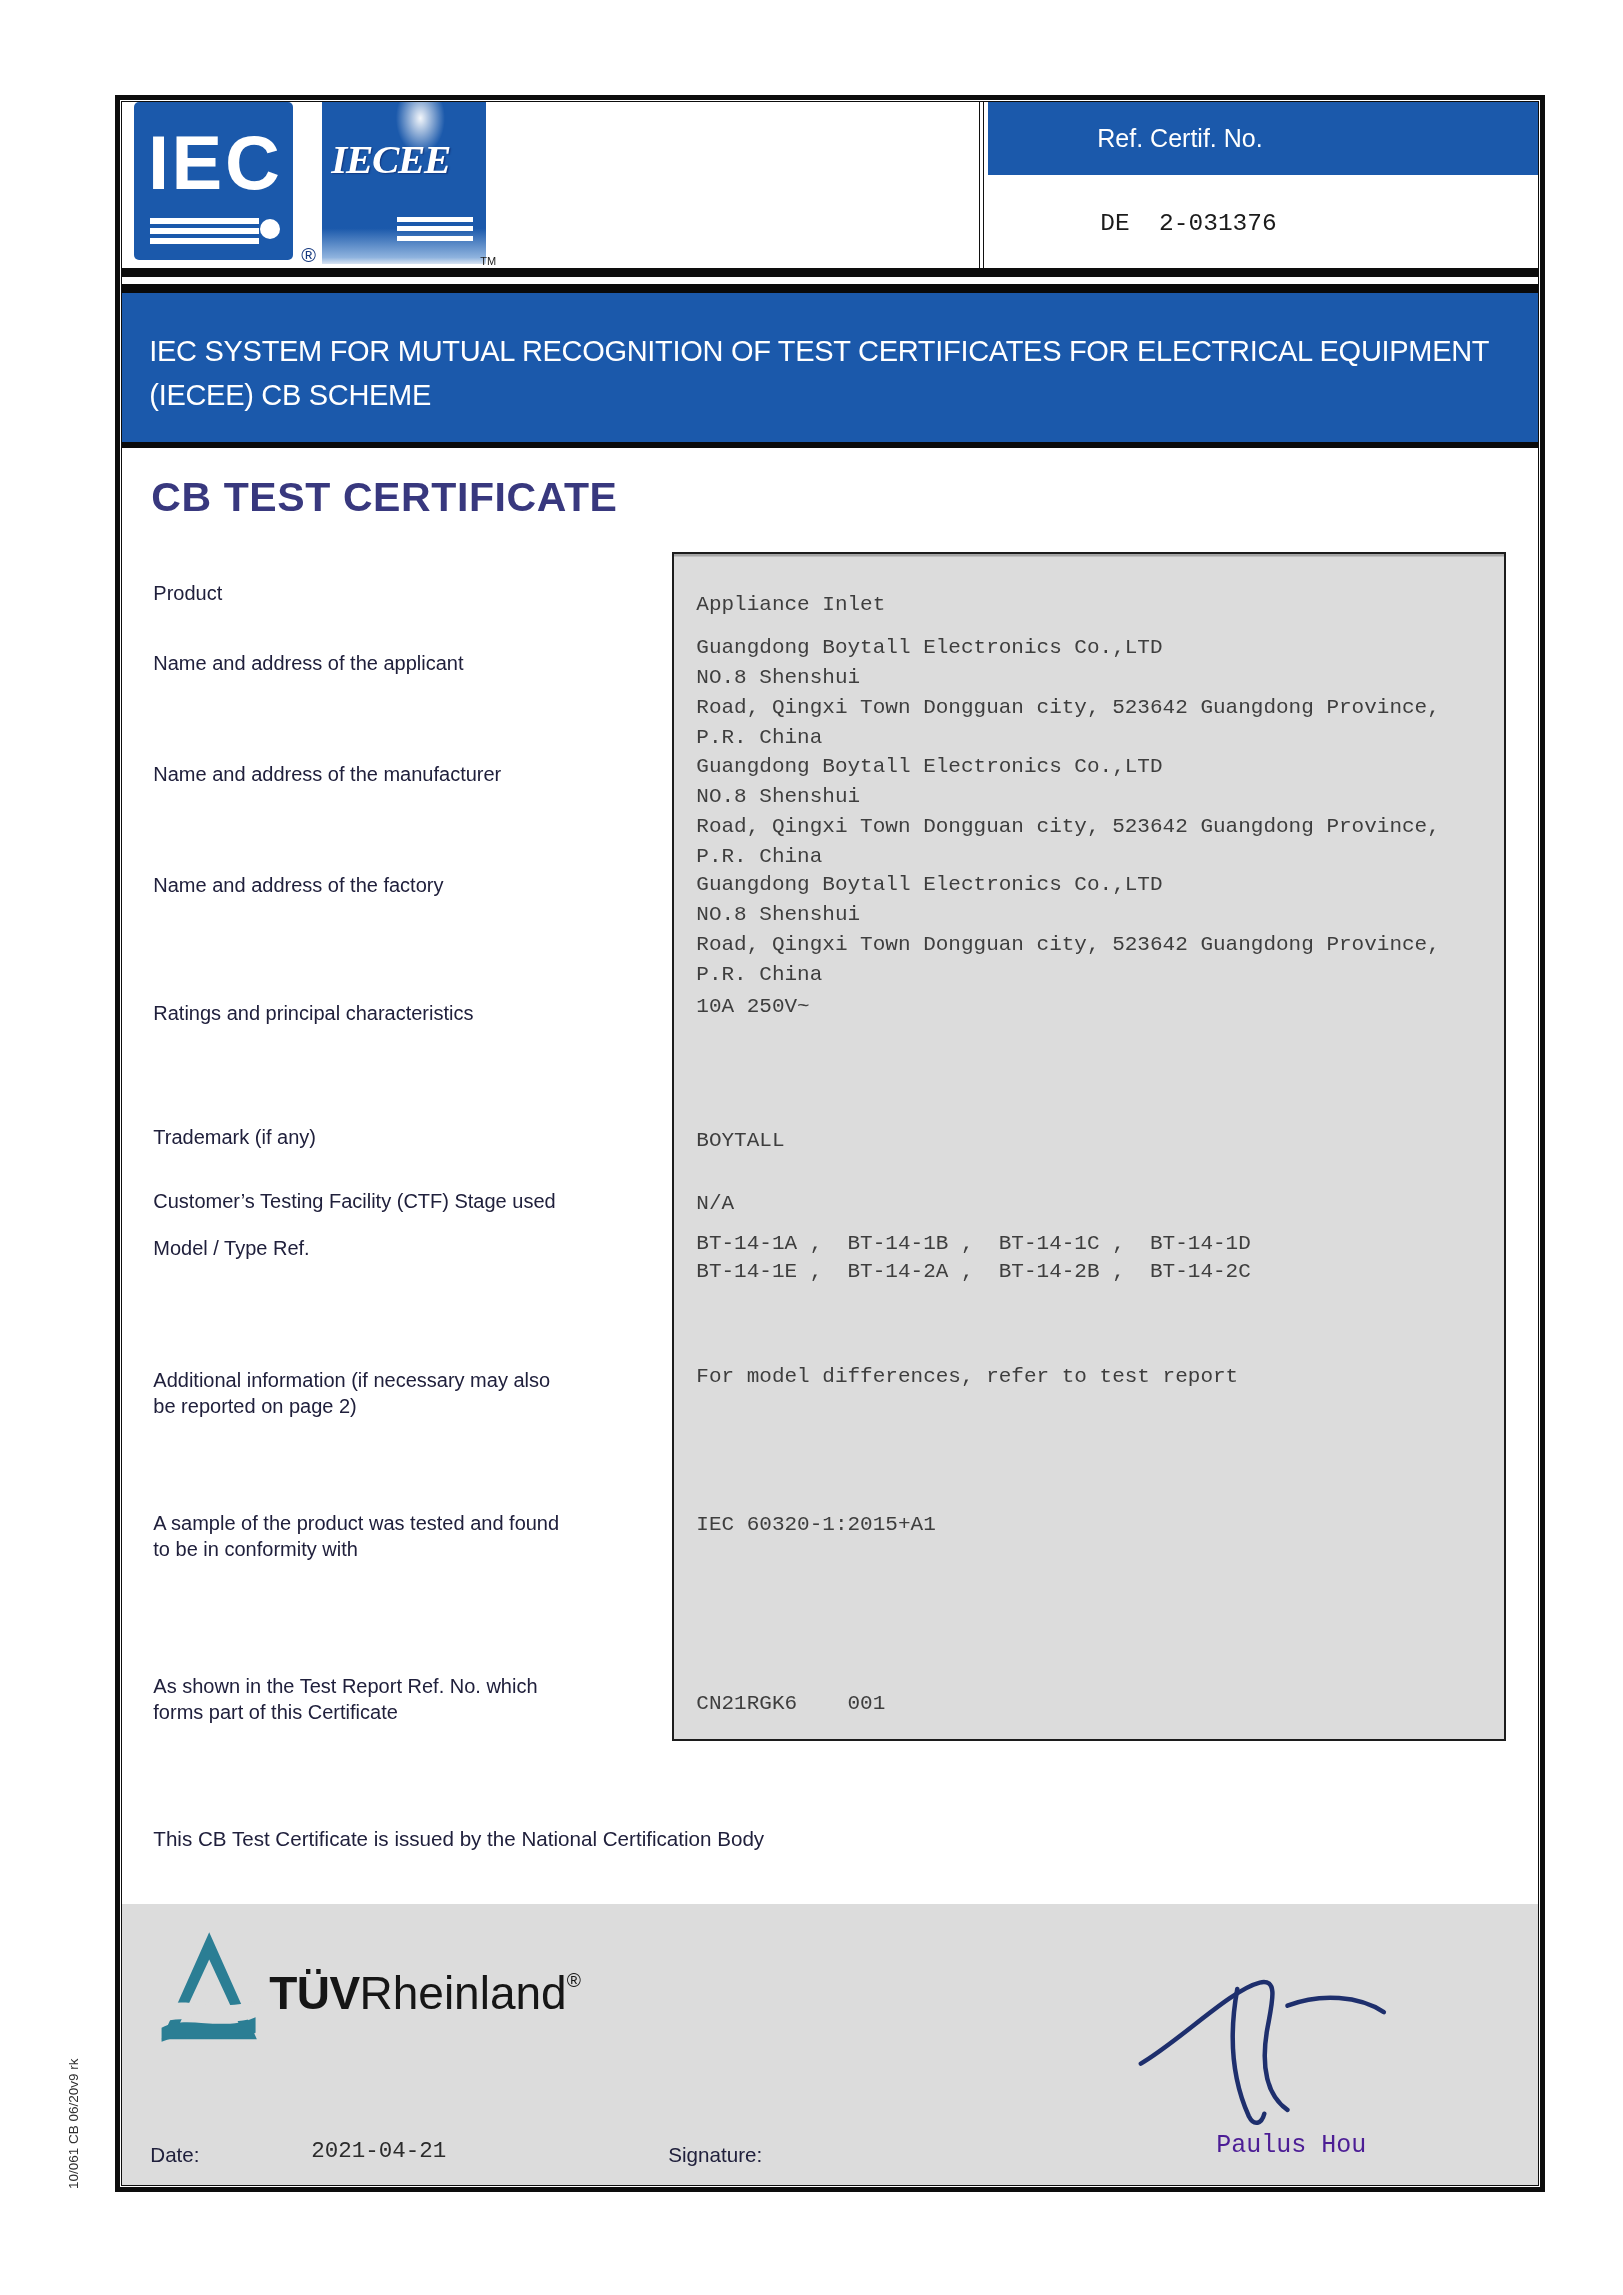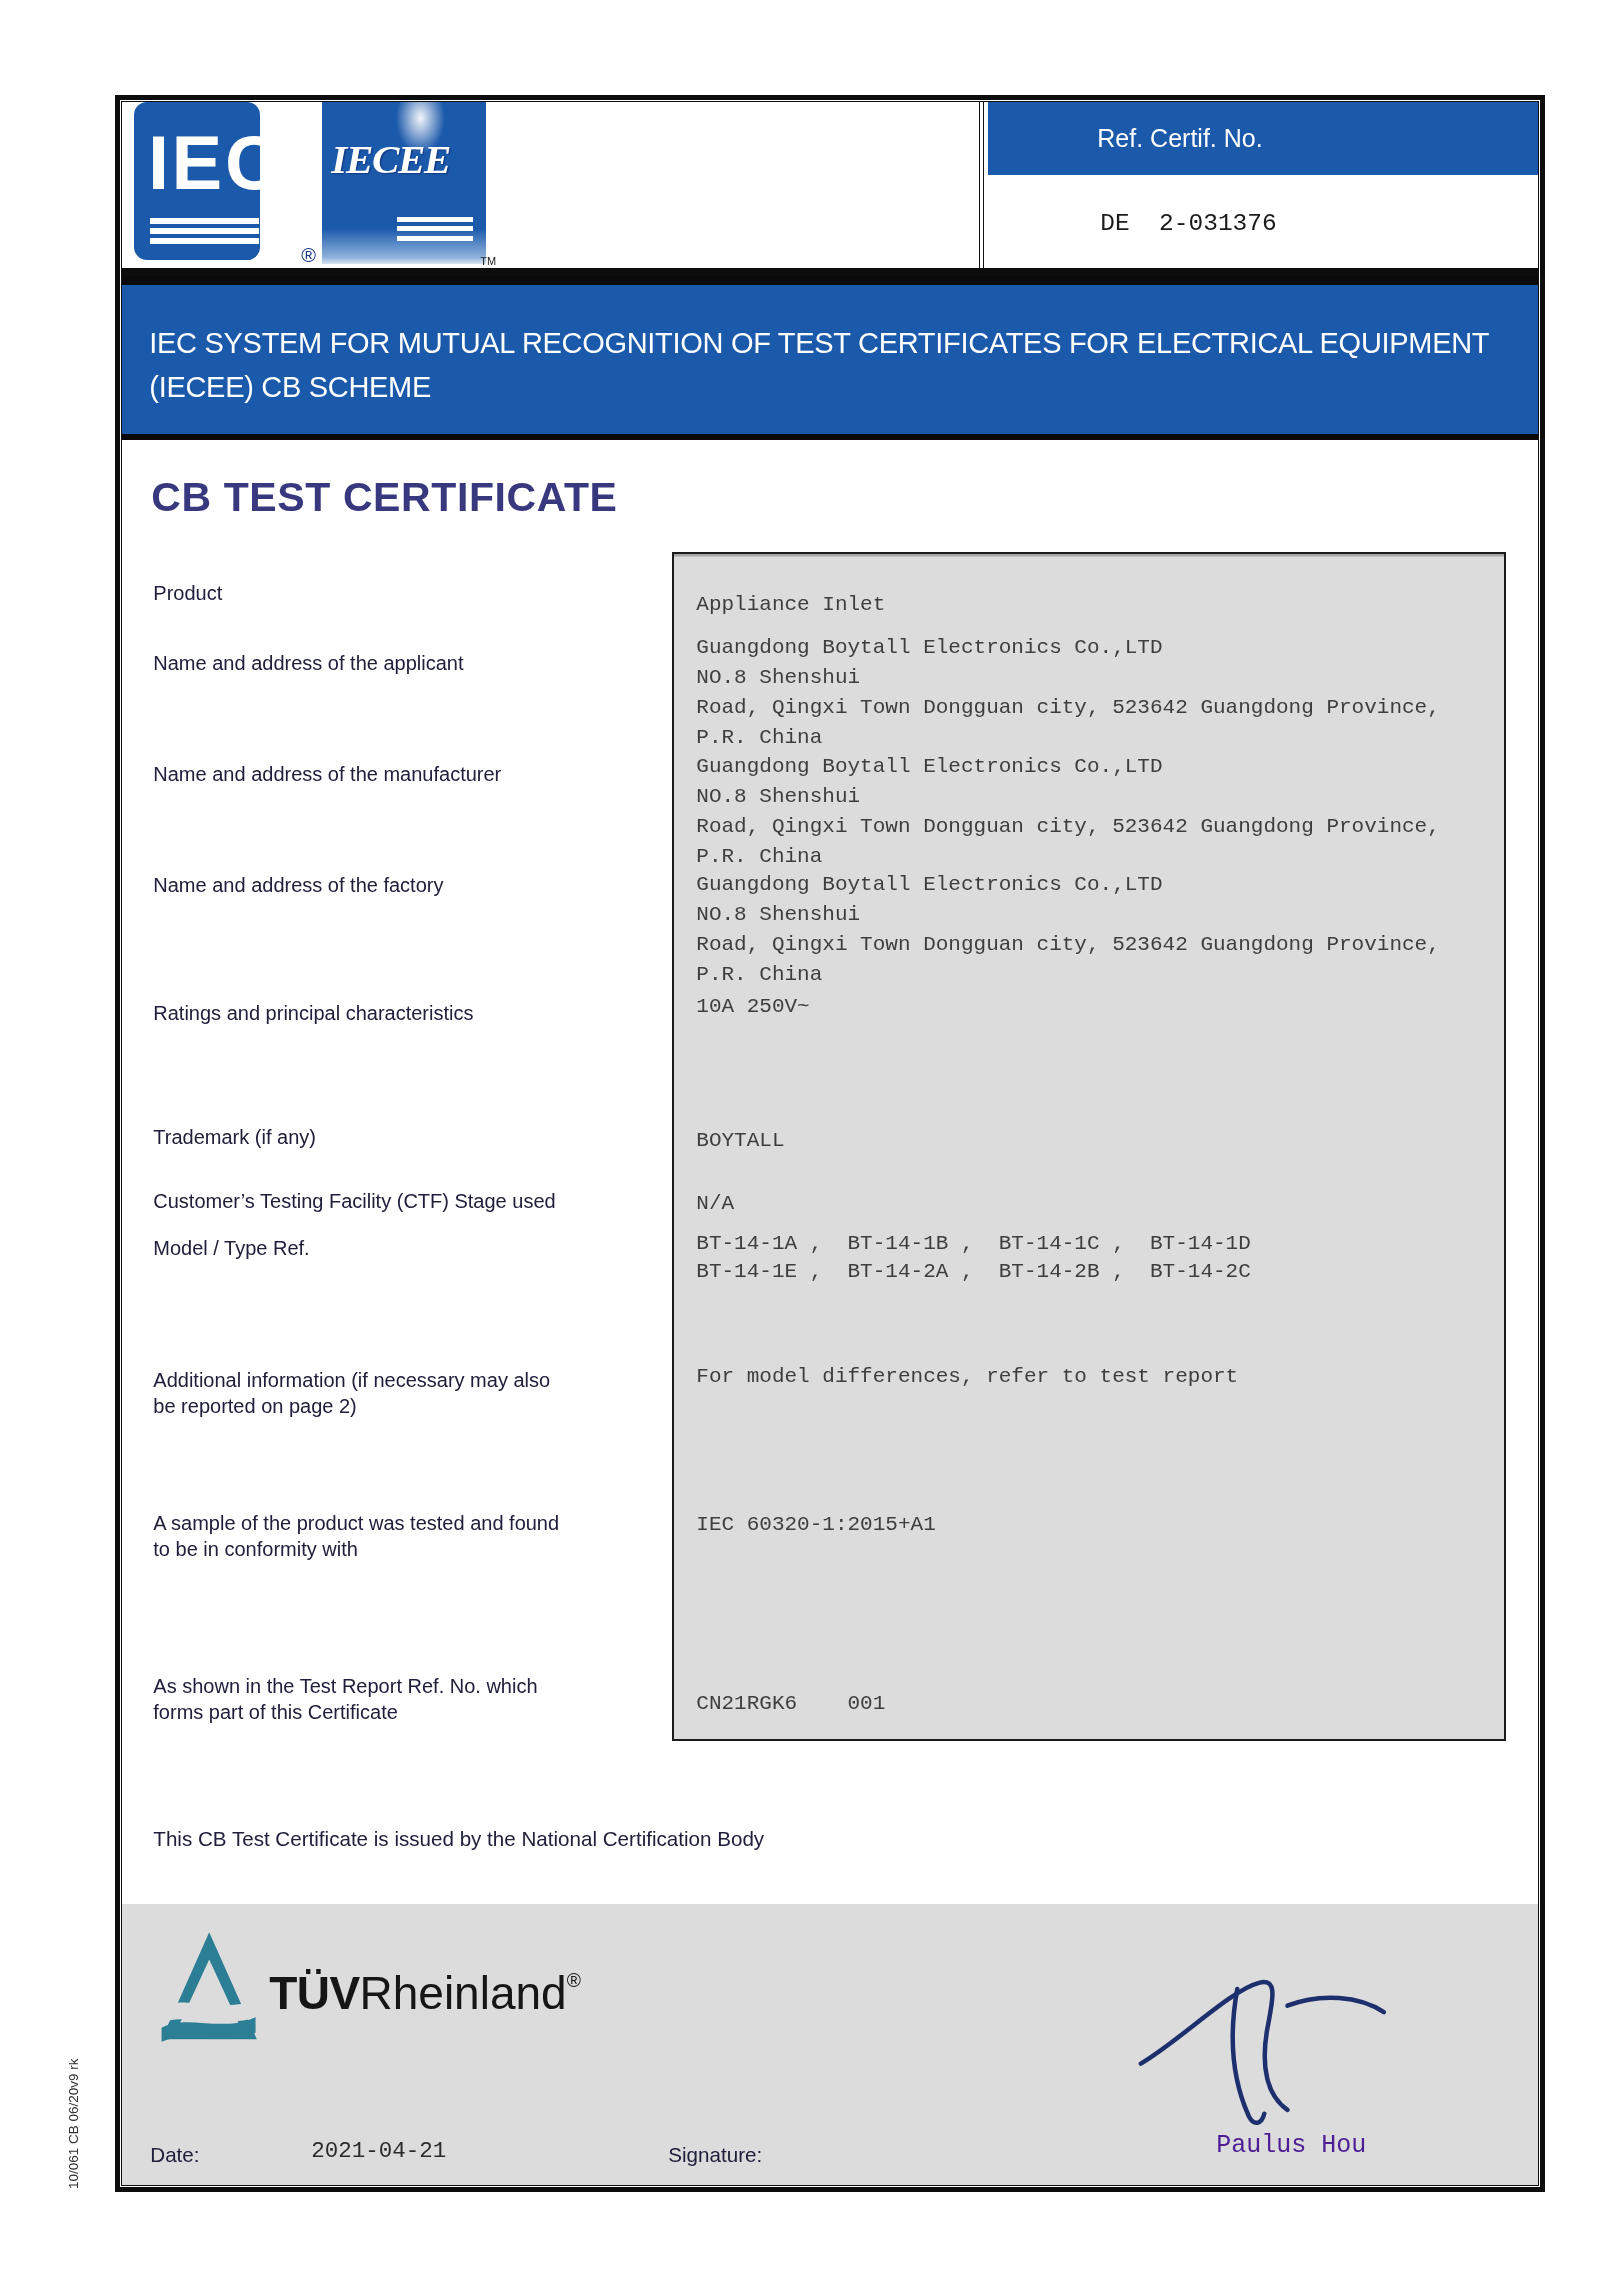--- a/index.html
+++ b/index.html
@@ -6,22 +6,22 @@
   body { background:#ffffff; font-family:"Liberation Sans", sans-serif; }
   .page { position:relative; width:1623px; height:2295px; background:#ffffff; overflow:hidden; }
 
   
   .doc { position:absolute; left:115px; top:95px; width:1430px; height:2097px;
          border:5.8px solid #0d0d0d; background:#fff; }
   .doc-inner { position:absolute; left:1.3px; top:1.3px; right:1.3px; bottom:1.3px;
                border:1.9px solid #0d0d0d; }
 
   
-  .iec-box { position:absolute; left:11.6px; top:0; width:126px; height:158px;
-             background:#1b59ab; border-radius:13px; }
+  .iec-box { position:absolute; left:11.6px; top:0; width:159px; height:158px;
+             background:#1b59ab; border-radius:5px; }
   .iec-text { position:absolute; left:14px; top:16.7px; color:#fff; font-weight:bold;
               font-size:76px; letter-spacing:2.6px; font-family:"Liberation Sans",sans-serif; }
   .iec-bar { position:absolute; left:16px; height:5.8px; width:109px; background:#fff; }
   .iec-dot { position:absolute; left:126px; top:117px; width:20px; height:20px;
              border-radius:50%; background:#fff; }
   .reg-mark { position:absolute; left:179px; top:142px; font-size:20px; color:#16397f; }
 
   .iecee-box { position:absolute; left:200px; top:0; width:164px; height:162px;
                background:
                  radial-gradient(ellipse 35px 51px at 60% 10%, rgba(255,255,255,.95), rgba(255,255,255,0) 70%),
@@ -35,21 +35,21 @@
   .header-divider { position:absolute; left:857px; top:0; width:5.1px; height:166px;
                     background:#fff; border-left:1.9px solid #111; border-right:1.9px solid #111; }
   .ref-band { position:absolute; left:866px; top:0; right:0; height:73px; background:#1b59ab; }
   .ref-band-label { position:absolute; left:109px; top:0; height:73px; display:flex; align-items:center;
                     color:#ffffff; font-size:25px; }
   .ref-no { position:absolute; left:978px; top:108px; font-family:"Liberation Mono", monospace;
             font-size:24.5px; color:#1b1b1b; white-space:pre; }
   .header-bottom { position:absolute; left:0; right:0; top:166px; height:9px; background:#0d0d0d; }
 
   
-  .banner { position:absolute; left:0; right:0; top:174px; height:164px; background:#1b59ab;
+  .banner { position:absolute; left:0; right:0; top:182px; height:164px; background:#1b59ab;
             border-top:9.7px solid #0a0a0a; border-bottom:6.4px solid #0a0a0a;
             padding:36px 0 0 27px; }
   .banner-line { height:44px; display:flex; align-items:center; color:#ffffff;
                  font-size:29px; letter-spacing:-0.3px; }
 
   
   .title { position:absolute; left:29px; top:372px; font-size:41px; font-weight:bold;
            color:#38387e; letter-spacing:0.6px; }
 
   

